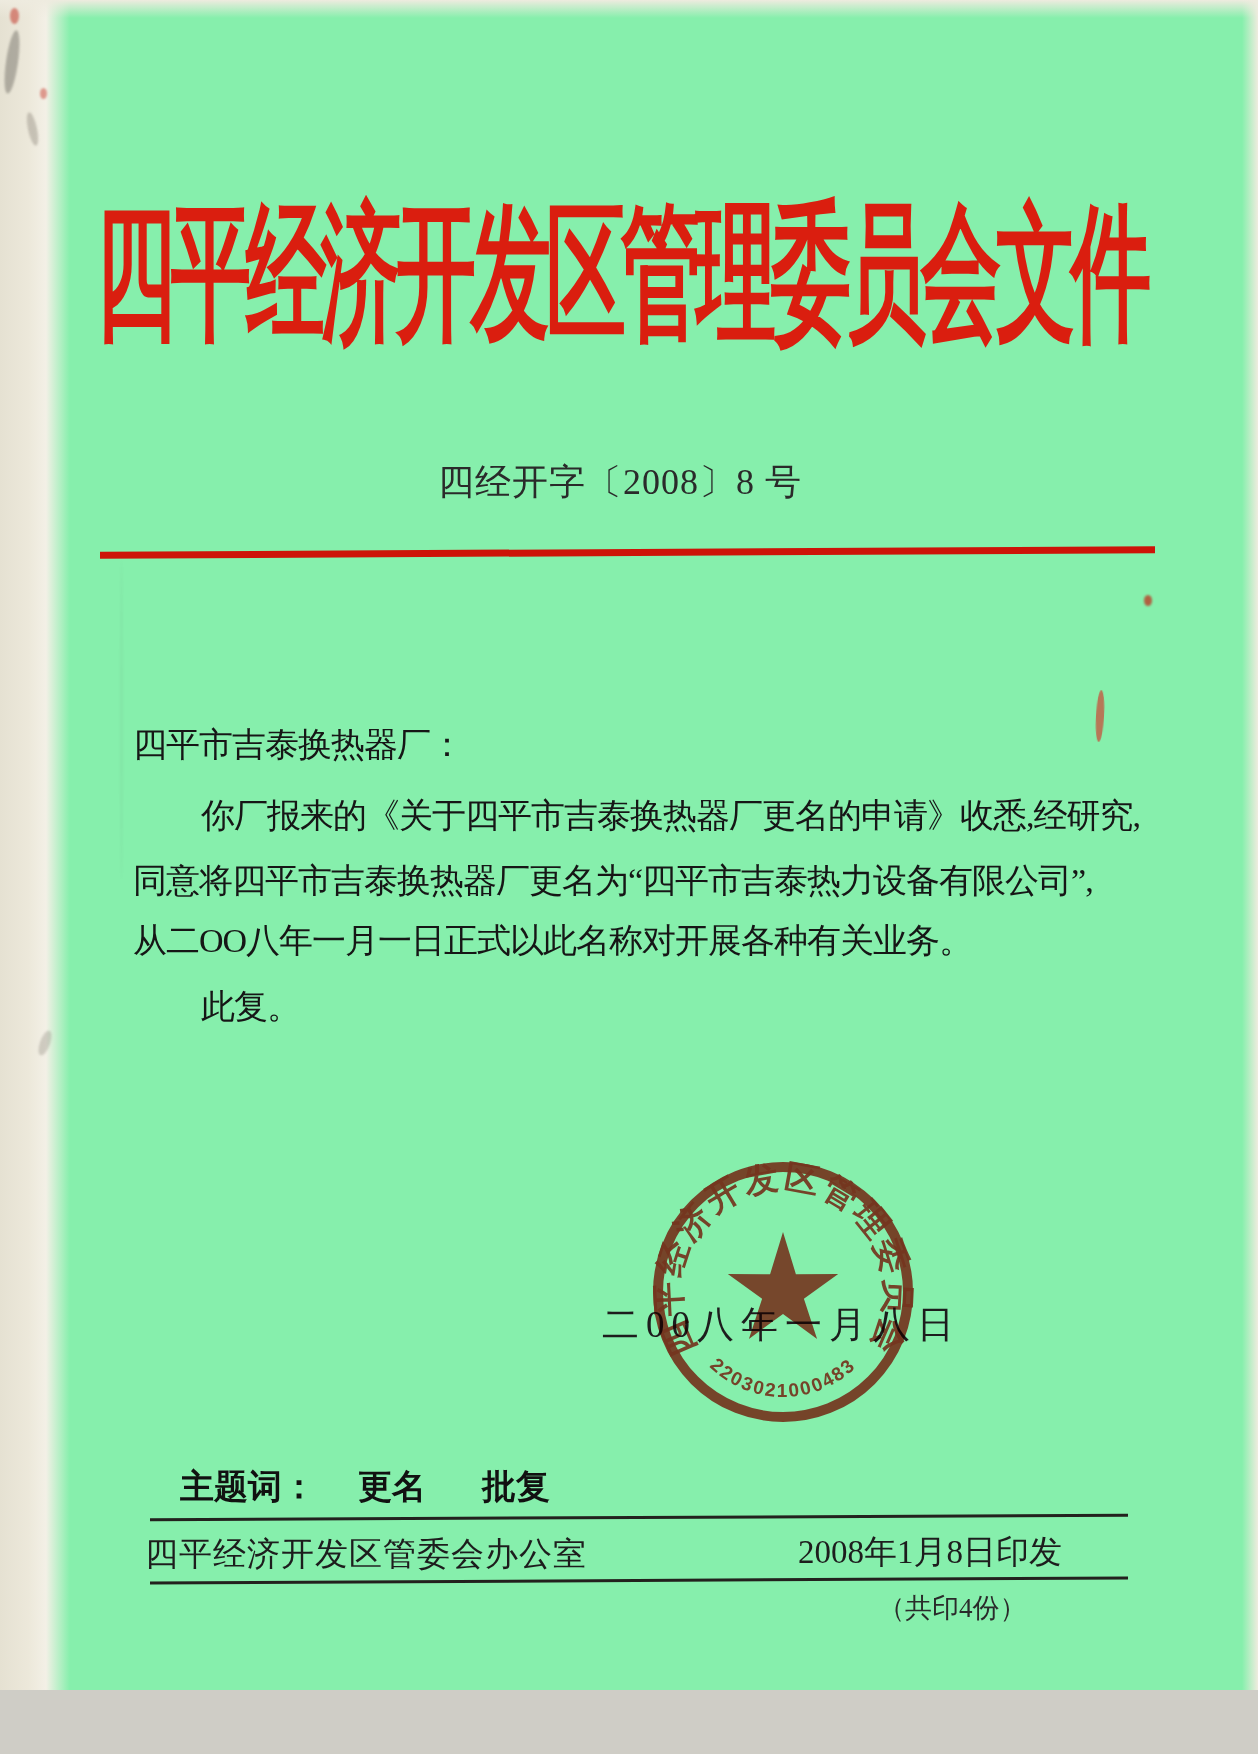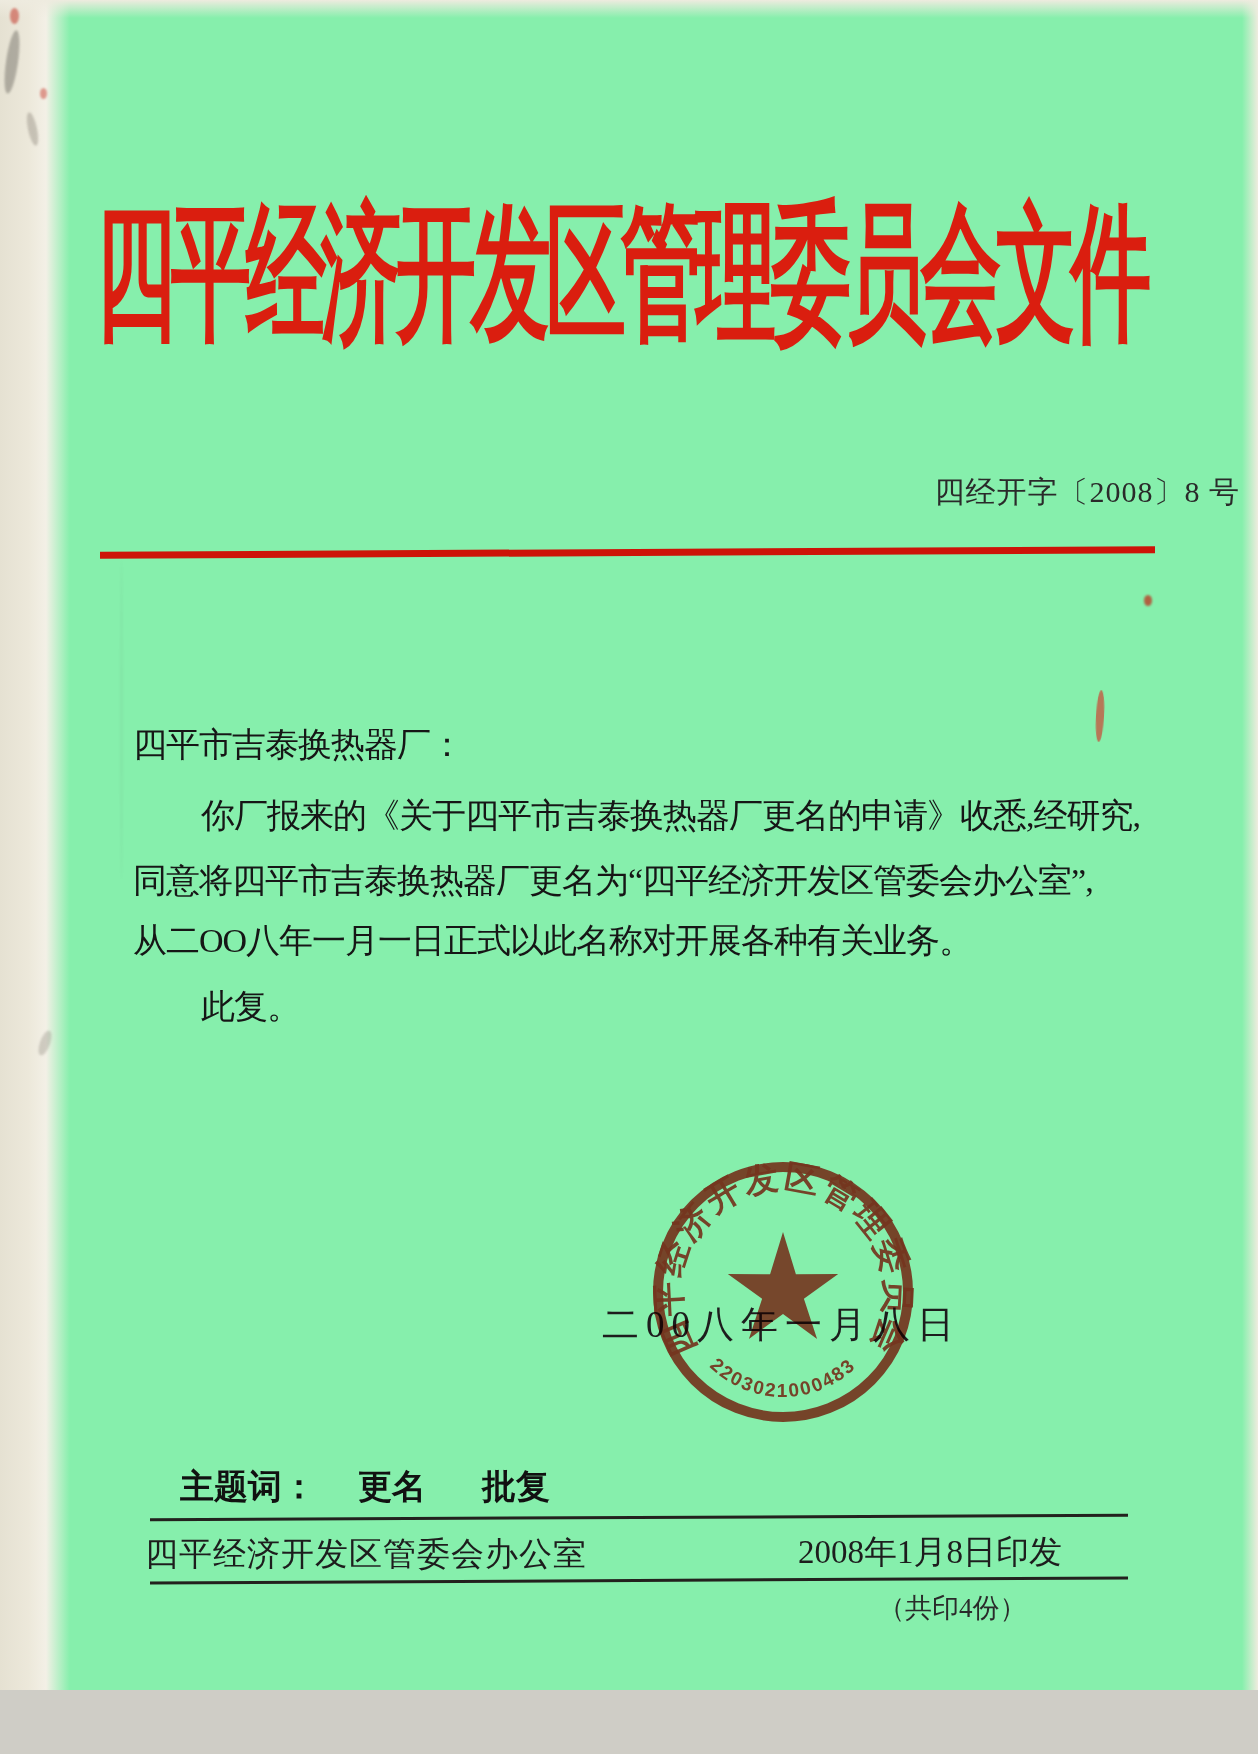--- a/index.html
+++ b/index.html
@@ -40,23 +40,23 @@
     white-space:nowrap;
     font-family:"Liberation Serif","DejaVu Serif",serif;
     font-weight:700;
     font-size:80px;line-height:84px;
     letter-spacing:-5px;
     color:#da1e0f;
     transform:scaleY(1.86);
     transform-origin:top left;
   }
   .doc-number{
-    position:absolute;left:0;top:472px;width:1240px;
-    text-align:right;
-    font-size:30px;color:#2a2a2a;letter-spacing:1px;
+    position:absolute;left:0;top:458px;width:1240px;
+    text-align:center;
+    font-size:36px;color:#2a2a2a;letter-spacing:1px;
   }
   .red-rule{
     position:absolute;left:100px;top:549px;width:1055px;height:7px;
     background:#cd1308;transform:rotate(-0.3deg);
   }
   .doc-title{
     position:absolute;left:0;top:604px;width:1190px;
     text-align:center;
     font-family:"Liberation Sans","DejaVu Sans",sans-serif;
     font-weight:700;font-size:37px;color:#141414;
@@ -122,21 +122,21 @@
 
   <div class="red-header">四平经济开发区管理委员会文件</div>
 
   <div class="doc-number">四经开字〔2008〕8 号</div>
 
   <div class="red-rule"></div>
 
 
   <div class="bodyline l1">四平市吉泰换热器厂：</div>
   <div class="bodyline l2">你厂报来的《关于四平市吉泰换热器厂更名的申请》收悉,经研究,</div>
-  <div class="bodyline l3">同意将四平市吉泰换热器厂更名为“四平经济开发区管委会办公室”,</div>
+  <div class="bodyline l3">同意将四平市吉泰换热器厂更名为“四平市吉泰热力设备有限公司”,</div>
   <div class="bodyline l4">从二OO八年一月一日正式以此名称对开展各种有关业务。</div>
   <div class="bodyline l5">此复。</div>
 
   <div class="doc-date">二00八年一月八日</div>
 
   <svg class="seal" viewBox="0 0 280 280" xmlns="http://www.w3.org/2000/svg">
     <defs>
       <path id="sealTopArc" d="M 46.6 183.5 A 103 103 0 1 1 233.4 183.5" fill="none"></path>
       <path id="sealBottomArc" d="M 65.8 214.2 A 105 105 0 0 0 214.2 214.2" fill="none"></path>
     </defs>

